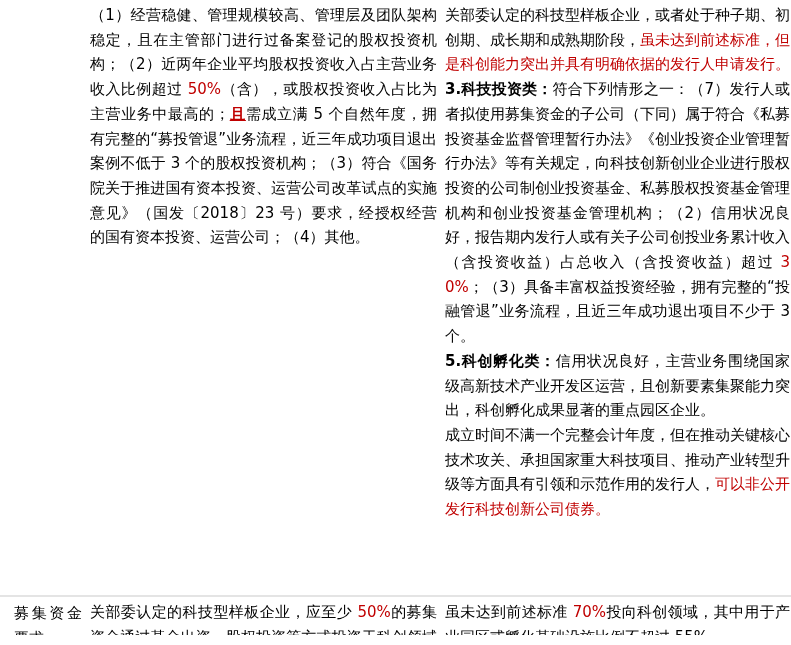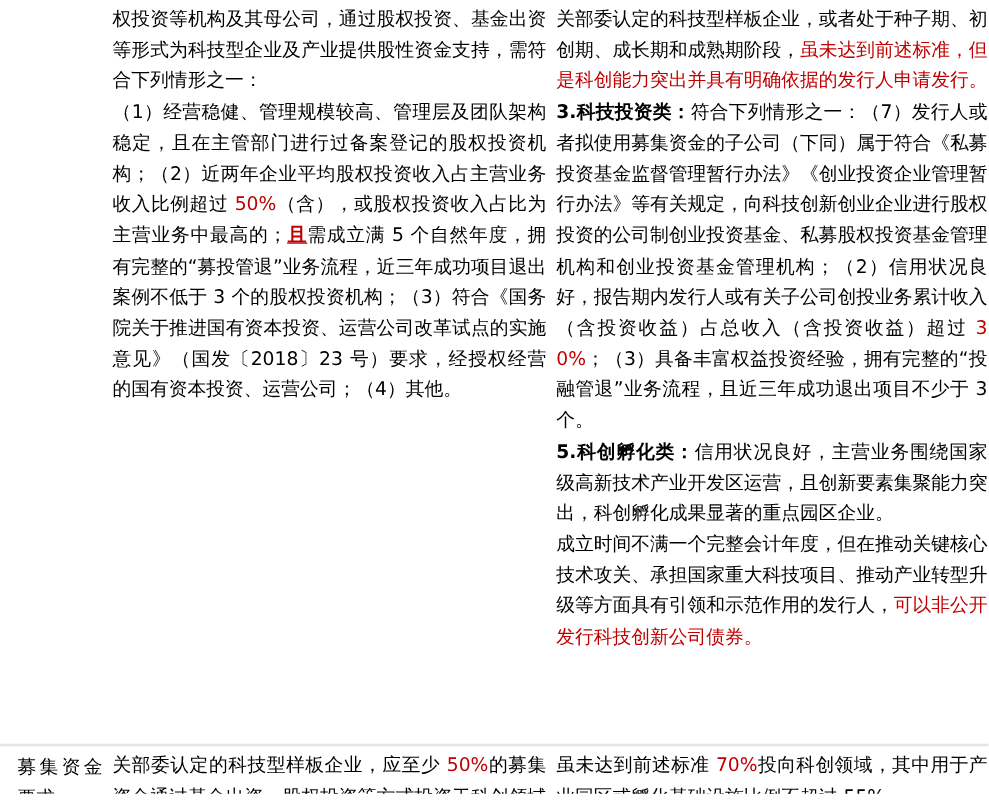--- a/index.html
+++ b/index.html
@@ -28,21 +28,20 @@
   .red-bold-underline{color:var(--red);font-weight:bold;text-decoration:underline;}
 </style>
 </head>
 <body>
 
 <div class="doc-table">
 
   <div class="t-row row-1">
     <div class="cell label-cell"></div>
     <div class="cell mid-cell">
-        <p class="para"><span>权投资等机构及其母公司，通过股权投资、基金出资等形式为科技型企业及产业提供股性资金支持，需符合下列情形之一：</span></p>
         <p class="para"><span>（1）经营稳健、管理规模较高、管理层及团队架构稳定，且在主管部门进行过备案登记的股权投资机构；（2）近两年企业平均股权投资收入占主营业务收入比例超过 </span><span class="red-bold">50%</span><span>（含），或股权投资收入占比为主营业务中最高的；</span><span class="red-bold-underline">且</span><span>需成立满 5 个自然年度，拥有完整的“募投管退”业务流程，近三年成功项目退出案例不低于 3 个的股权投资机构；（3）符合《国务院关于推进国有资本投资、运营公司改革试点的实施意见》（国发〔2018〕23 号）要求，经授权经营的国有资本投资、运营公司；（4）其他。</span></p>
       </div>
     <div class="cell right-cell">
         <p class="para"><span>关部委认定的科技型样板企业，或者处于种子期、初创期、成长期和成熟期阶段，</span><span class="red-bold">虽未达到前述标准，但是科创能力突出并具有明确依据的发行人申请发行。</span></p>
         <p class="para"><span class="bold">3.科技投资类：</span><span>符合下列情形之一：（7）发行人或者拟使用募集资金的子公司（下同）属于符合《私募投资基金监督管理暂行办法》《创业投资企业管理暂行办法》等有关规定，向科技创新创业企业进行股权投资的公司制创业投资基金、私募股权投资基金管理机构和创业投资基金管理机构；（2）信用状况良好，报告期内发行人或有关子公司创投业务累计收入（含投资收益）占总收入（含投资收益）超过 </span><span class="red-bold">30%</span><span>；（3）具备丰富权益投资经验，拥有完整的“投融管退”业务流程，且近三年成功退出项目不少于 3 个。</span></p>
         <p class="para"><span class="bold">5.科创孵化类：</span><span>信用状况良好，主营业务围绕国家级高新技术产业开发区运营，且创新要素集聚能力突出，科创孵化成果显著的重点园区企业。</span></p>
         <p class="para"><span>成立时间不满一个完整会计年度，但在推动关键核心技术攻关、承担国家重大科技项目、推动产业转型升级等方面具有引领和示范作用的发行人，</span><span class="red">可以非公开发行科技创新公司债券。</span></p>
       </div>
   </div>
 

